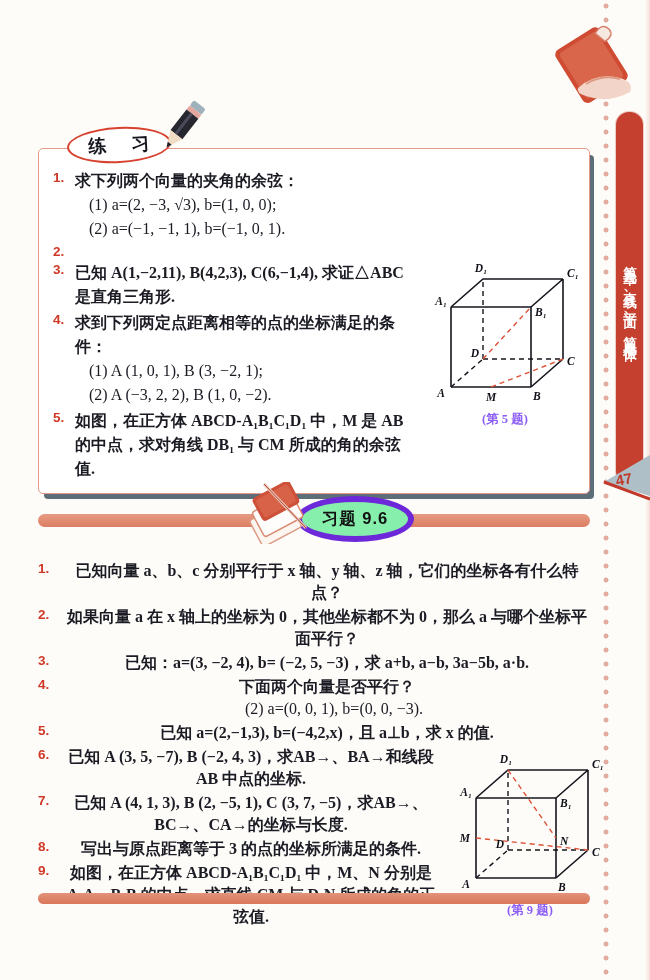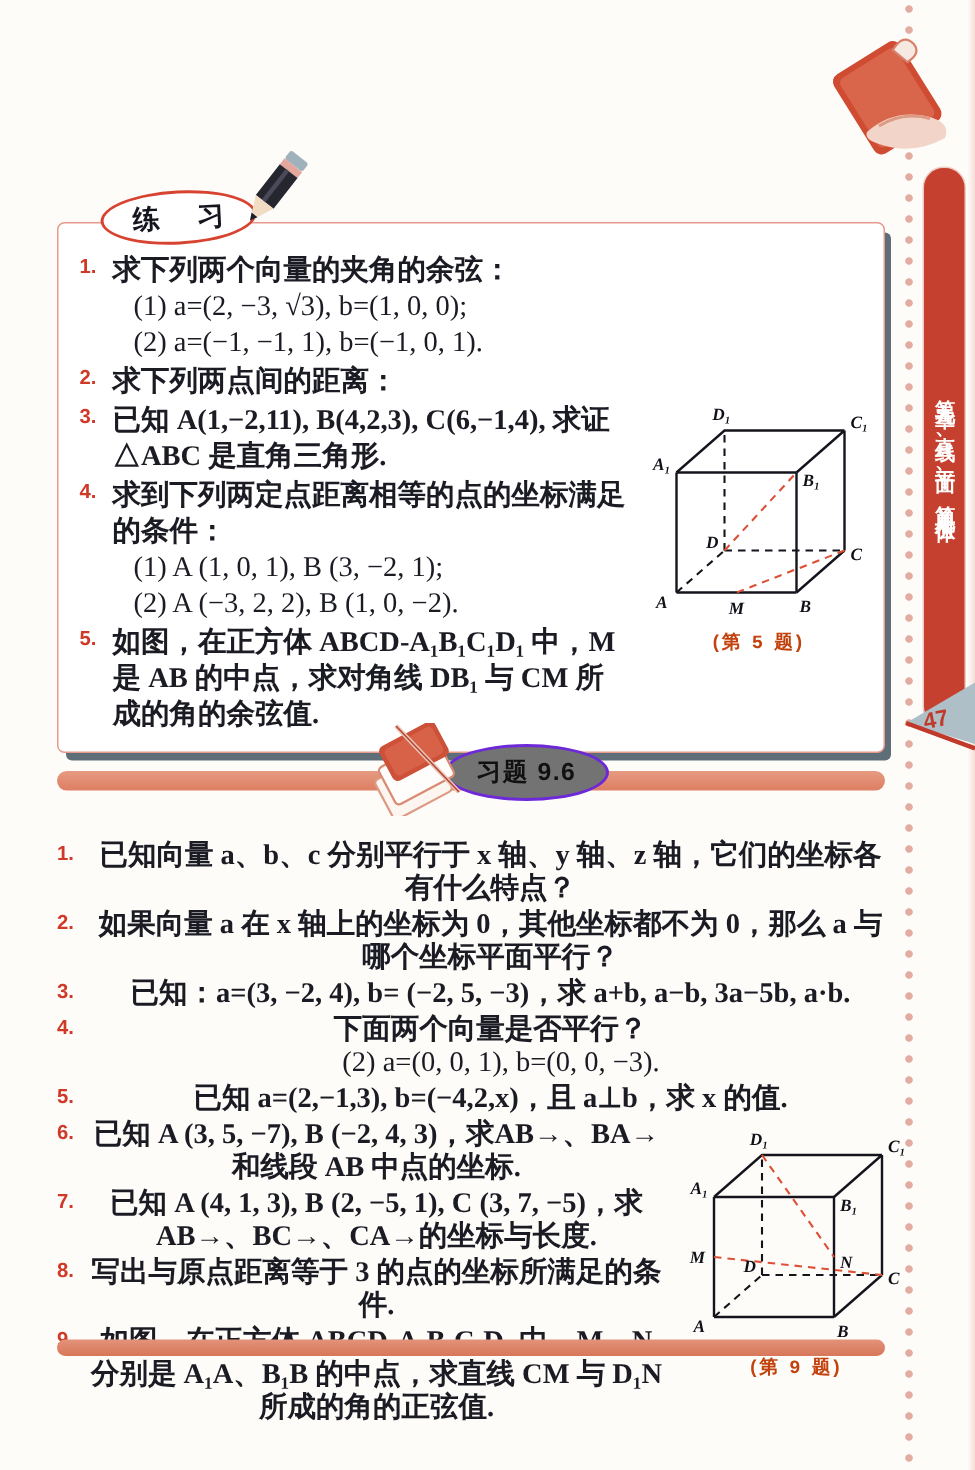--- a/index.html
+++ b/index.html
@@ -50,52 +50,52 @@
   
   .item{display:flex;margin-bottom:2px;}
   .item .num{
     color:#d03827;font-weight:bold;font-size:13.5px;
     min-width:17px;flex:0 0 17px;padding-top:1px;margin-right:5px;
     font-family:"Liberation Sans",sans-serif;
   }
   .item .body{flex:1;min-width:0;}
   .line{
     font-family:"Liberation Serif", serif;
-    font-size:19px;line-height:24px;font-weight:bold;
+    font-size:16px;line-height:24px;font-weight:bold;
     white-space:pre-wrap;
   }
   .line.sub{font-weight:normal;padding-left:14px;}
   .exercise-items .line{line-height:22px;text-align:center;}
   
   .fig-wrap{position:relative;}
   .practice-box .fig-wrap{padding-right:162px;}
   .exercise-items .fig-wrap{padding-right:152px;}
   .figure{position:absolute;width:152px;text-align:center;}
   .practice-box .figure{right:-2px;top:-2px;}
   .exercise-items .figure{right:-12px;top:4px;}
   .figure .caption{
-    font-family:Liberation Mono, monospace;font-size:12.5px;color:#c2410c;
+    font-family:Liberation Serif, serif;font-size:12.5px;color:#8b5cf6;
     margin-top:2px;font-weight:bold;text-align:center;
   }
   .cube-svg .edge{stroke:#14141c;stroke-width:1.6;fill:none;}
   .cube-svg .hidden-edge{stroke:#14141c;stroke-width:1.4;fill:none;stroke-dasharray:5 4;}
   .cube-svg .red-line{stroke:#dd5036;stroke-width:1.4;fill:none;stroke-dasharray:5 4;}
   .cube-svg text{
     font-family:"Liberation Serif",serif;font-style:italic;font-weight:bold;
     font-size:11.5px;fill:#101018;
   }
   
   .exercise-header{position:absolute;left:38px;top:496px;width:552px;height:56px;}
   .header-bar{
     position:absolute;left:0;top:18px;width:552px;height:13px;border-radius:7px;
     background:linear-gradient(to bottom,#e69b82,#dd7e62);
   }
   .title-oval{
     position:absolute;left:258px;top:0px;width:106px;height:34px;
-    background:#737373;border:2px solid #6d28d9;border-radius:50%;
+    background:#86efac;border:6px solid #6d28d9;border-radius:50%;
     display:flex;align-items:center;justify-content:center;
     font-size:16.5px;font-weight:bold;color:#111;z-index:2;
     font-family:"Liberation Sans",sans-serif;letter-spacing:1px;
   }
   .notebook-icon{position:absolute;left:196px;top:-14px;width:80px;height:62px;z-index:3;}
   
   .exercise-items{position:absolute;left:38px;top:560px;width:556px;}
   
   .bottom-divider{
     position:absolute;left:38px;top:893px;width:552px;height:11px;border-radius:6px;
@@ -142,21 +142,20 @@
     <span class="num">1.</span>
     <div class="body">
       <div class="line">求下列两个向量的夹角的余弦：</div>
       <div class="line sub">(1) a=(2, −3, √3), b=(1, 0, 0);</div>
       <div class="line sub">(2) a=(−1, −1, 1), b=(−1, 0, 1).</div>
     </div>
   </div>
   <div class="item">
     <span class="num">2.</span>
     <div class="body">
-      <div class="line">求下列两点间的距离：</div>
     </div>
   </div>
 
   <div class="fig-wrap">
     <div class="figure">
       <svg class="cube-svg" width="152" height="146" viewBox="0 0 152 146">
         <g>
           <path class="edge" d="M22,48 L102,48 M22,128 L102,128 M22,48 L22,128 M102,48 L102,128"></path>
           <path class="edge" d="M22,48 L54,20 L134,20 M102,48 L134,20 M102,128 L134,100 M134,20 L134,100"></path>
           <path class="hidden-edge" d="M22,128 L54,100 M54,100 L134,100 M54,100 L54,20"></path>

